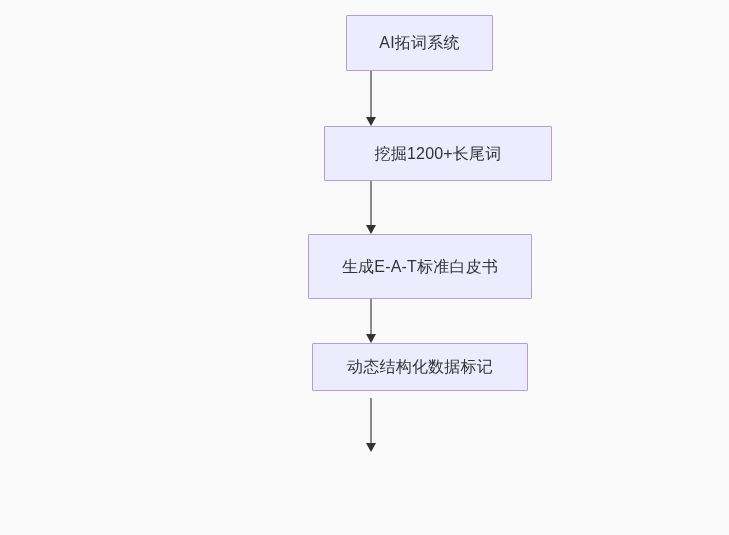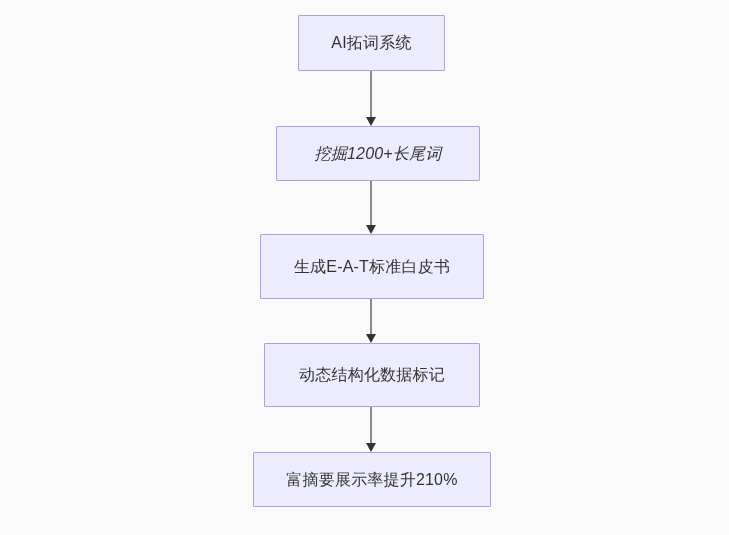--- a/index.html
+++ b/index.html
@@ -25,20 +25,21 @@
     border: 1px solid #b39ddb;
     border-radius: 1px;
     display: flex;
     align-items: center;
     justify-content: center;
     color: #333333;
     font-size: 16px;
     line-height: 1.2;
     white-space: nowrap;
     letter-spacing: 0.2px;
+    margin-left: 48px;
   }
   .edge {
     position: absolute;
     width: 0;
   }
   .edge .line {
     position: absolute;
     left: 0;
     top: 0;
     width: 2px;
@@ -73,21 +74,20 @@
     <div class="line" style="height:45px;"></div>
     <div class="head" style="top:45px;"></div>
   </div>
   <div class="edge" style="left:371px; top:398px; height:54px;">
     <div class="line" style="height:45px;"></div>
     <div class="head" style="top:45px;"></div>
   </div>
 
   <div class="node" style="left:298px; top:15px; width:147px; height:56px;">AI拓词系统</div>
 
-  <div class="node" style="left:276px; top:126px; width:204px; height:55px;font-style:italic;">挖掘1200+长尾词</div>
+  <div class="node" style="left:276px; top:126px; width:228px; height:55px;">挖掘1200+长尾词</div>
 
   <div class="node" style="left:260px; top:234px; width:224px; height:65px;">生成E-A-T标准白皮书</div>
 
-  <div class="node" style="left:264px; top:343px; width:216px; height:64px;">动态结构化数据标记</div>
+  <div class="node" style="left:264px; top:343px; width:216px; height:48px;">动态结构化数据标记</div>
 
-  <div class="node" style="left:253px; top:452px; width:238px; height:55px;">富摘要展示率提升210%</div>
 
 </div>
 
 </body></html>

